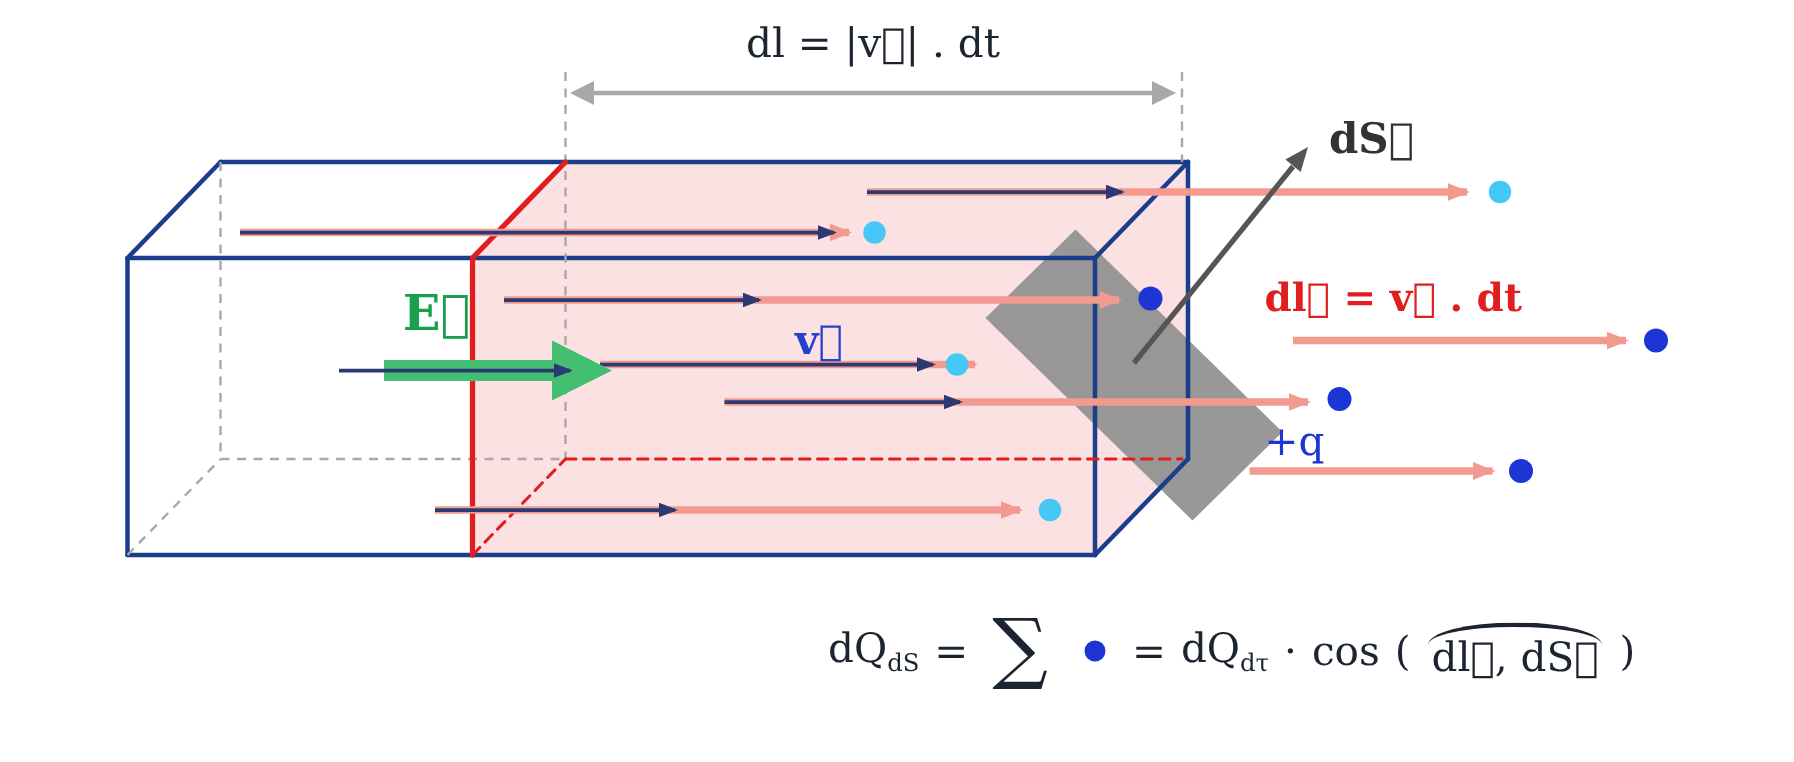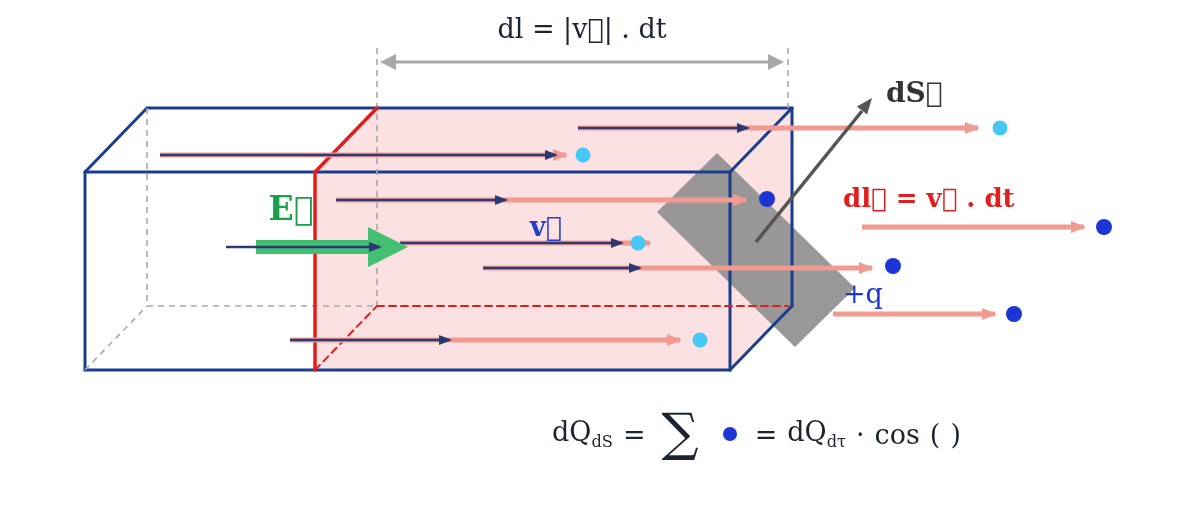--- a/index.html
+++ b/index.html
@@ -128,16 +128,17 @@
   <div class="formula">
     <span><span>dQ</span><sub>dS</sub></span>
     <span>=</span>
     <span class="sum">∑</span>
     <span class="dot-sym"></span>
     <span>=</span>
     <span><span>dQ</span><sub>dτ</sub></span>
     <span>·</span>
     <span>cos</span>
     <span>(</span>
+    <span class="arc">dl⃗, dS⃗</span>
     <span>)</span>
   </div>
 
 </div>
 
 </body></html>

